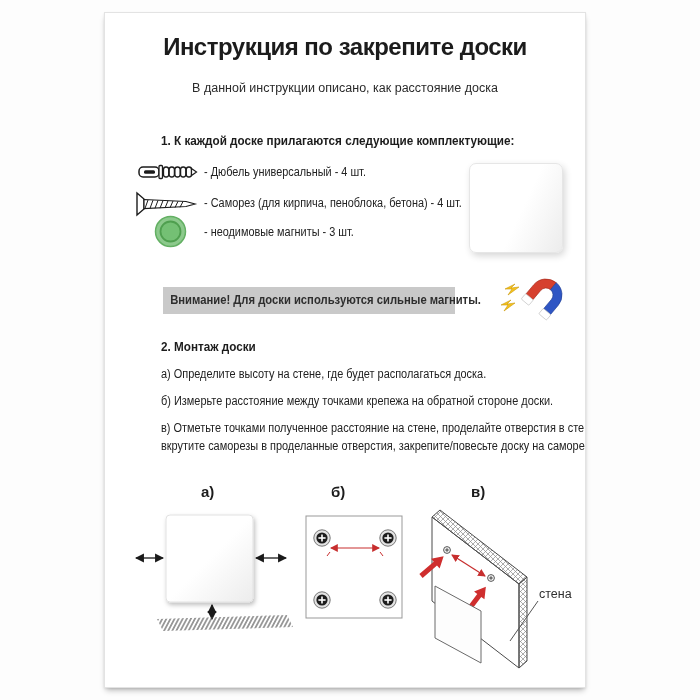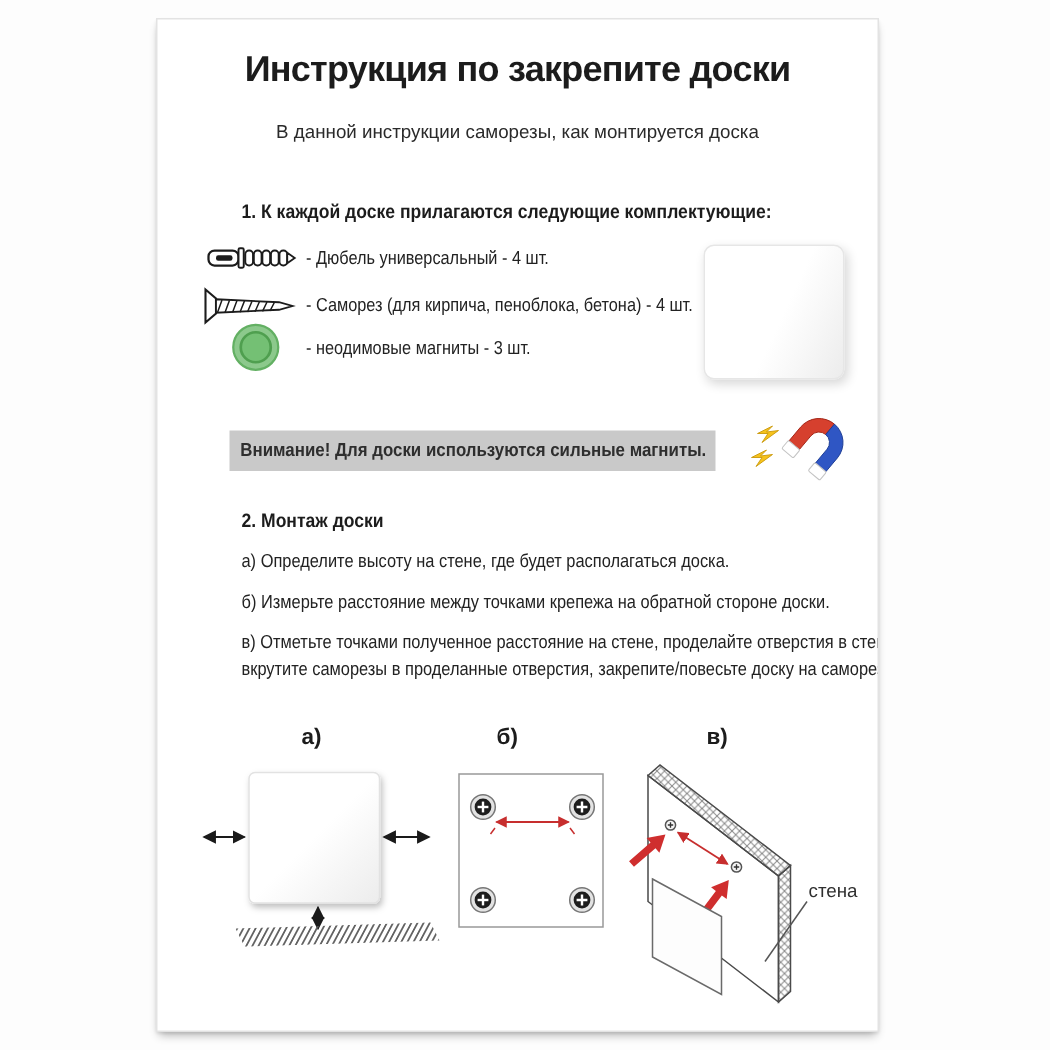--- a/index.html
+++ b/index.html
@@ -37,21 +37,21 @@
     transform:scaleX(0.87); transform-origin:0 0; white-space:nowrap;
   }
   .p1 { top:152px; } .p2 { top:183px; } .p3 { top:212px; }
   .board-photo {
     position:absolute; left:364px; top:150px; width:92px; height:88px;
     border-radius:7px; border:1px solid #e6e6e6;
     background:linear-gradient(115deg, #ffffff 55%, #f7f7f7 75%, #ececec 100%);
     box-shadow:2px 3px 7px rgba(0,0,0,0.16);
   }
   .warning {
-    position:absolute; left:48px; top:274px; width:324px; height:27px;
+    position:absolute; left:58px; top:274px; width:292px; height:27px;
     background:#c9c9c9;
   }
   .warning span {
     display:block; padding-left:8px; line-height:27px; font-size:12.5px;
     font-weight:bold; color:#2e2e2e; transform:scaleX(0.9);
     transform-origin:0 0; white-space:nowrap;
   }
   .magnet-icon { position:absolute; left:394px; top:256px; }
   .step {
     position:absolute; left:56px; width:515px; font-size:12.5px; color:#222222;
@@ -68,21 +68,21 @@
   .d-v { left:313px; top:486px; }
   svg text { font-family:"Liberation Sans", sans-serif; }
 </style>
 </head>
 <body>
 
 <div class="canvas">
   <div class="page">
 
     <div class="title">Инструкция по закрепите доски</div>
-    <div class="subtitle">В данной инструкции саморезы, как монтируется доска</div>
+    <div class="subtitle">В данной инструкции описано, как расстояние доска</div>
 
     <div class="heading h-parts">1. К каждой доске прилагаются следующие комплектующие:</div>
 
     <svg class="part-icon i-dowel" width="60" height="20" viewBox="0 0 60 20">
       <rect x="1" y="5" width="20" height="10" rx="4" fill="#fff" stroke="#1c1c1c" stroke-width="1.5"></rect>
       <rect x="6" y="8.2" width="11" height="3.6" rx="1.5" fill="#1c1c1c"></rect>
       <rect x="21" y="3.5" width="3.5" height="13" rx="1" fill="#fff" stroke="#1c1c1c" stroke-width="1.3"></rect>
       <g fill="#fff" stroke="#1c1c1c" stroke-width="1.3">
         <rect x="25.5" y="5" width="5.2" height="10" rx="2.5"></rect>
         <rect x="31.2" y="5" width="5.2" height="10" rx="2.5"></rect>

